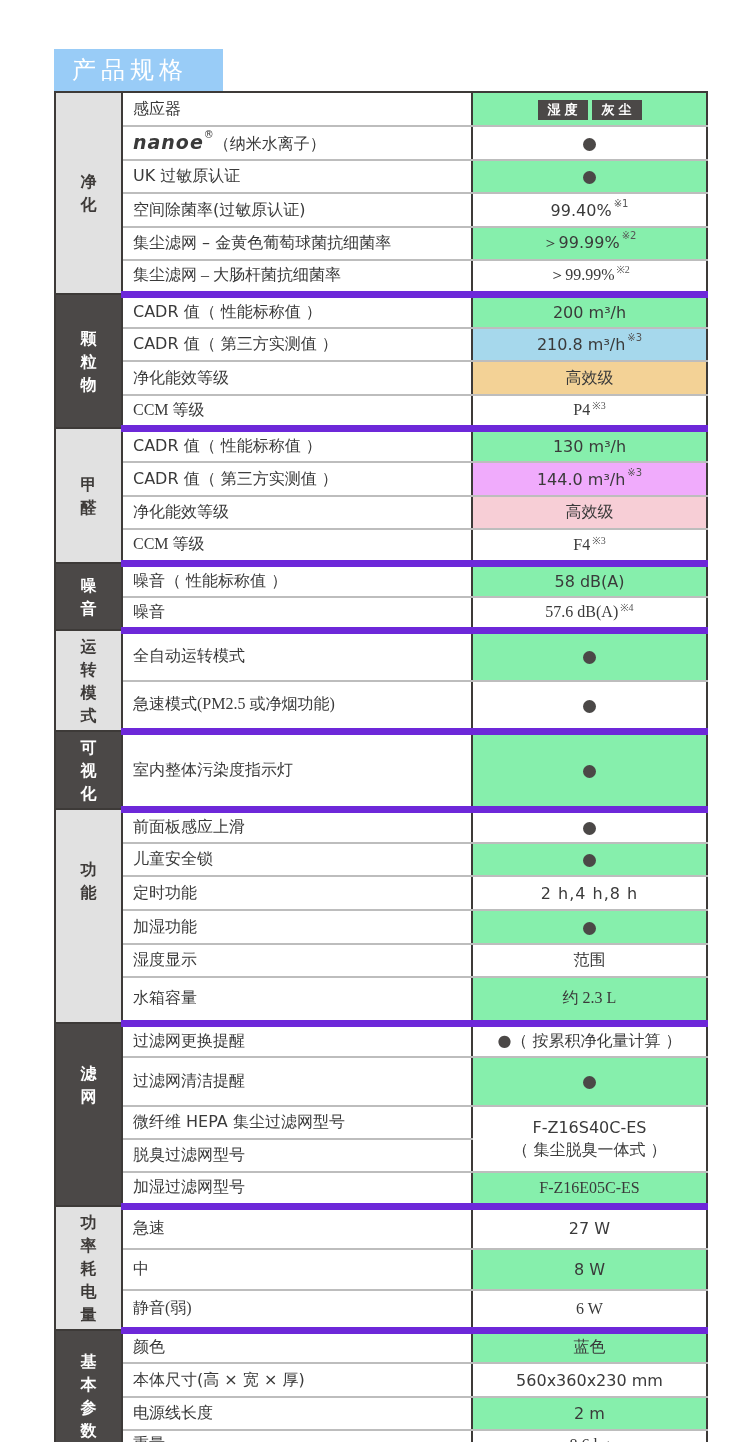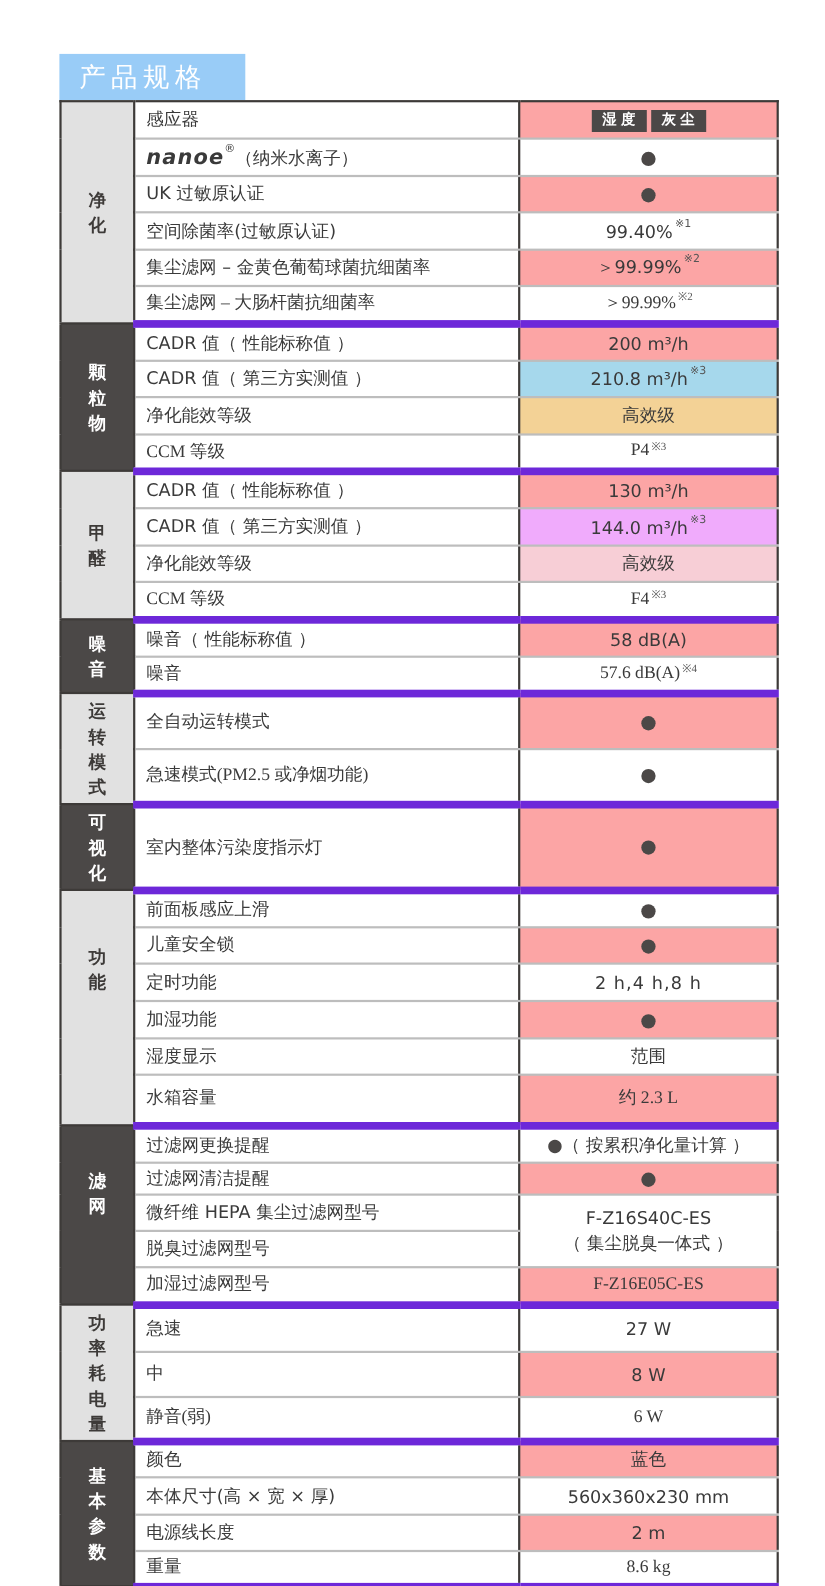--- a/index.html
+++ b/index.html
@@ -14,21 +14,21 @@
   table.spec td { padding:0; font-size:16px; vertical-align:middle; }
   td.cat { width:65px; text-align:center; font-weight:bold; font-size:18px;
            line-height:23px; border-right:2px solid #3d3a38; border-bottom:2px solid #3d3a38; }
   td.cat.dark { background:#4b4847; color:#ffffff; }
   td.cat.light { background:#e1e1e1; color:#3d3a38; }
   td.cat span { display:block; }
   td.lbl { width:338px; padding-left:10px !important; background:#ffffff;
            border-right:2px solid #3d3a38; border-bottom:2px solid #bdbdbd; color:#3a3a3a;}
   td.val { text-align:center; border-bottom:2px solid #bdbdbd; color:#3a3a3a; }
   tr.grp-end td.lbl, tr.grp-end td.val { border-bottom:7px solid #6d28d9;font-family:Liberation Serif, serif; }
-  .g { background:#fca5a5; }
+  .g { background:#86efac; }
   .w { background:#ffffff;margin-top:44px; }
   .blue { background:#a6d8ec; }
   .orange { background:#f3d296; }
   .green { background:#f0abfc; }
   .pink { background:#f7ced6; }
   .dot { display:inline-block; width:13px; height:13px; border-radius:50%; background:#4b4847; vertical-align:middle; }
   sup { font-size:10px; vertical-align:top; position:relative; top:-3px; margin-left:2px; color:#555; }
   .pill { display:inline-block; background:#4b4847; color:#fff; font-size:13px; font-weight:bold;
           letter-spacing:4px; padding:0 6px 0 10px; height:20px; line-height:20px; margin:0 2px; }
   .nanoe { font-family:"DejaVu Sans", sans-serif; font-weight:bold; font-size:19px; letter-spacing:1px; color:#3a3a3a;font-style:italic; }
@@ -184,21 +184,21 @@
   </tr>
 
   <tr style="height:34px">
     <td class="cat dark" rowspan="5" style="vertical-align:top;padding-top:38px;">
       <span>滤</span>
       <span>网</span>
     </td>
     <td class="lbl">过滤网更换提醒</td>
     <td class="val w"><span style="color:#4b4847">●</span><span>（ 按累积净化量计算 ）</span></td>
   </tr>
-  <tr style="height:29px">
+  <tr style="height:49px">
     <td class="lbl">过滤网清洁提醒</td>
     <td class="val g"><span class="dot"></span></td>
   </tr>
   <tr style="height:33px">
     <td class="lbl">微纤维 HEPA 集尘过滤网型号</td>
     <td class="val w" rowspan="2" style="line-height:22px">
       <div>F-Z16S40C-ES</div>
       <div>（ 集尘脱臭一体式 ）</div>
     </td>
   </tr>

